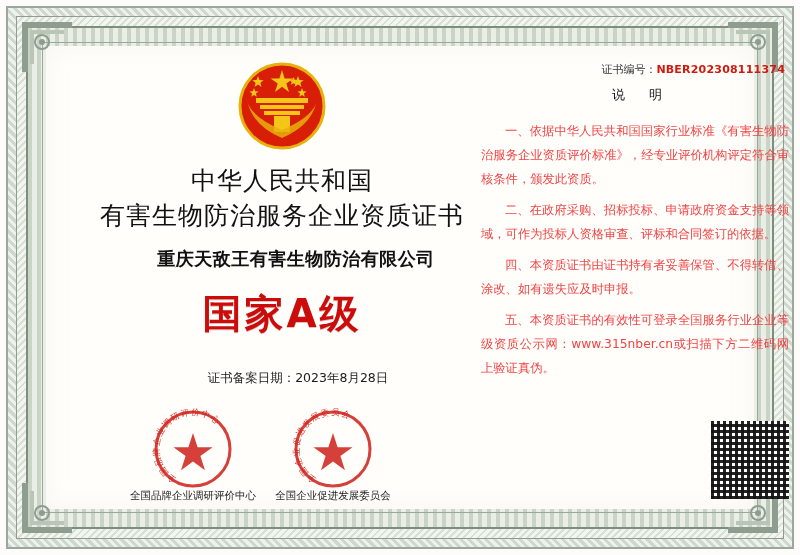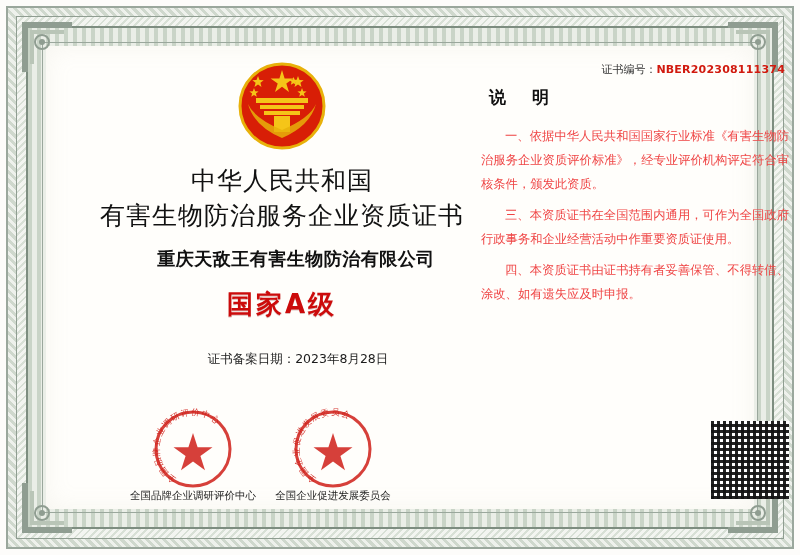--- a/index.html
+++ b/index.html
@@ -131,21 +131,21 @@
     margin-top: 14px;
     font-size: 18px;
     font-weight: bold;
     color: #111;
     letter-spacing: .5px;
     padding-left: 28px;
   }
 
   .grade {
     margin-top: 16px;
-    font-size: 26px;
+    font-size: 39px;
     font-weight: bold;
     color: #cc0b0b;
     letter-spacing: 3px;
     text-shadow: 0 1px 0 rgba(120,0,0,.25);
   }
 
   .dates {
     margin-top: 26px;
     font-size: 12.5px;
     color: #1c1c1c;
@@ -186,23 +186,23 @@
   
   .right-col {
     position: absolute;
     left: 388px;
     top: 0;
     width: 316px;
     height: 463px;
   }
   .notice-title {
     margin-top: 40px;
-    text-align: left;
-    font-size: 17px;
-    font-weight: bold;
+    text-align: center;
+    font-size: 13px;
+    font-weight: normal;
     color: #111;
     letter-spacing: 10px;
     padding-left: 10px;
   }
   .notice-list {
     margin-top: 16px;
     padding: 0 6px 0 2px;
   }
   .notice-item {
     font-size: 12.3px;
@@ -337,22 +337,23 @@
         </div>
         <div class="seal-caption one">全国品牌企业调研评价中心</div>
         <div class="seal-caption two">全国企业促进发展委员会</div>
       </div>
     </div>
 
     <div class="right-col">
       <div class="notice-title">说 明</div>
       <div class="notice-list">
         <div class="notice-item">一、依据中华人民共和国国家行业标准《有害生物防治服务企业资质评价标准》，经专业评价机构评定符合审核条件，颁发此资质。</div>
-        <div class="notice-item">三、本资质证书在全国范围内通用，可作为全国政府行政事务和企业经营活动中作重要资质证使用。</div>
+        <div class="notice-item">二、在政府采购、招标投标、申请政府资金支持等领域，可作为投标人资格审查、评标和合同签订的依据。</div>
         <div class="notice-item">四、本资质证书由证书持有者妥善保管、不得转借、涂改、如有遗失应及时申报。</div>
+        <div class="notice-item">五、本资质证书的有效性可登录全国服务行业企业等级资质公示网：www.315nber.cn或扫描下方二维码网上验证真伪。</div>
       </div>
       <div class="qr">
         <div class="qr-inner"></div>
       </div>
     </div>
 
   </div>
 </div>
 
 </body></html>

